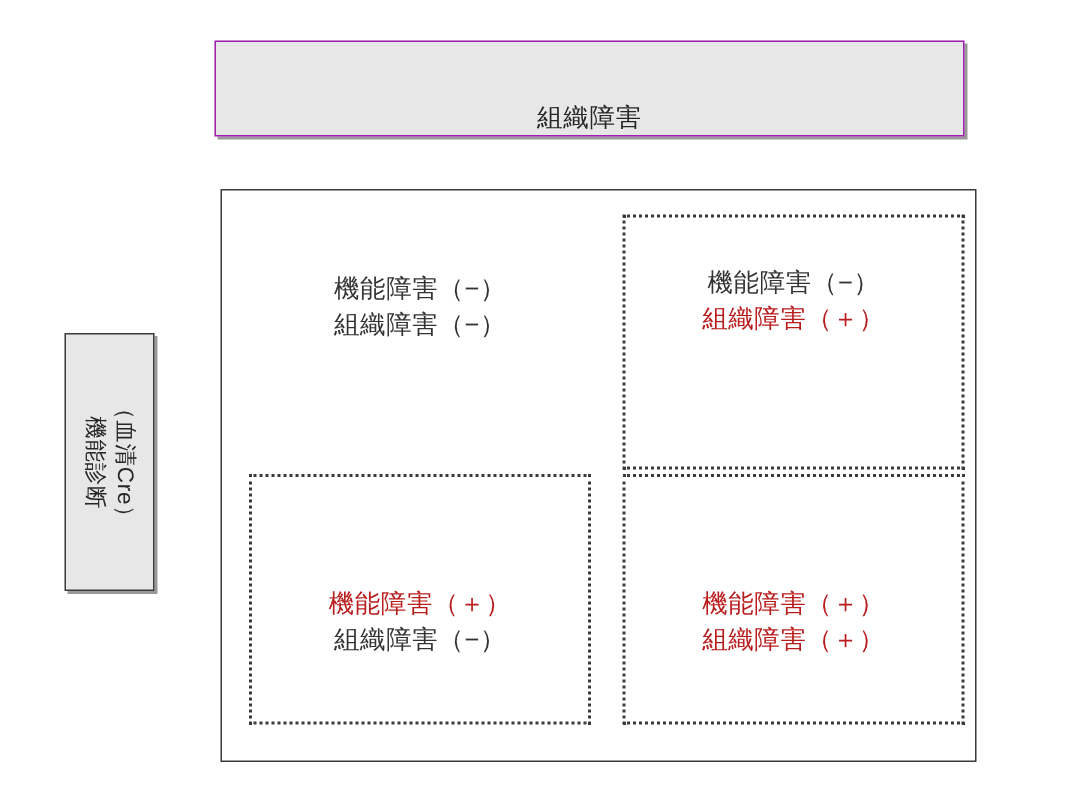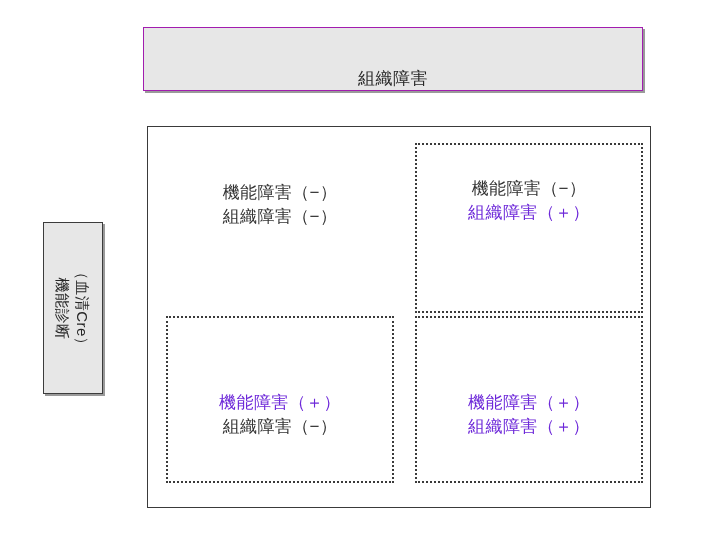--- a/index.html
+++ b/index.html
@@ -138,21 +138,21 @@
     padding-bottom: 42px;
   }
 
   .quad-line {
     font-size: 17px;
     line-height: 1.42;
     white-space: nowrap;
     letter-spacing: 0.4px;
   }
   .tone-neg { color: #333333; }
-  .tone-pos { color: #6d28d9; }
+  .tone-pos { color: #b91c1c; }
 </style>
 </head>
 <body>
 
 <div id="canvas">
 
   <div class="header-box">
     <div class="header-line">組織障害</div>
   </div>
 

